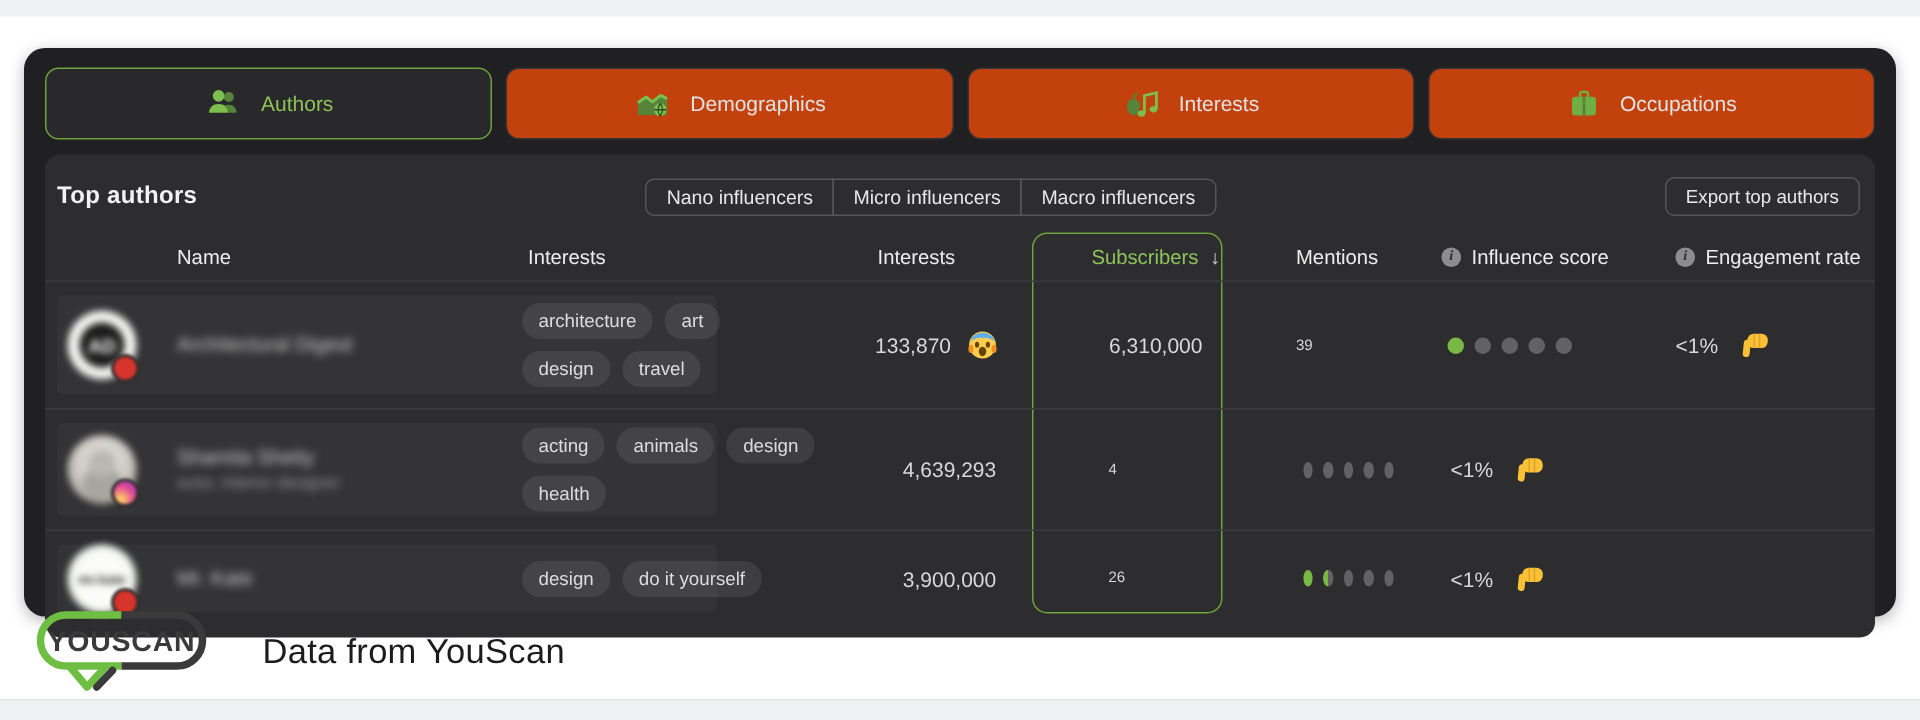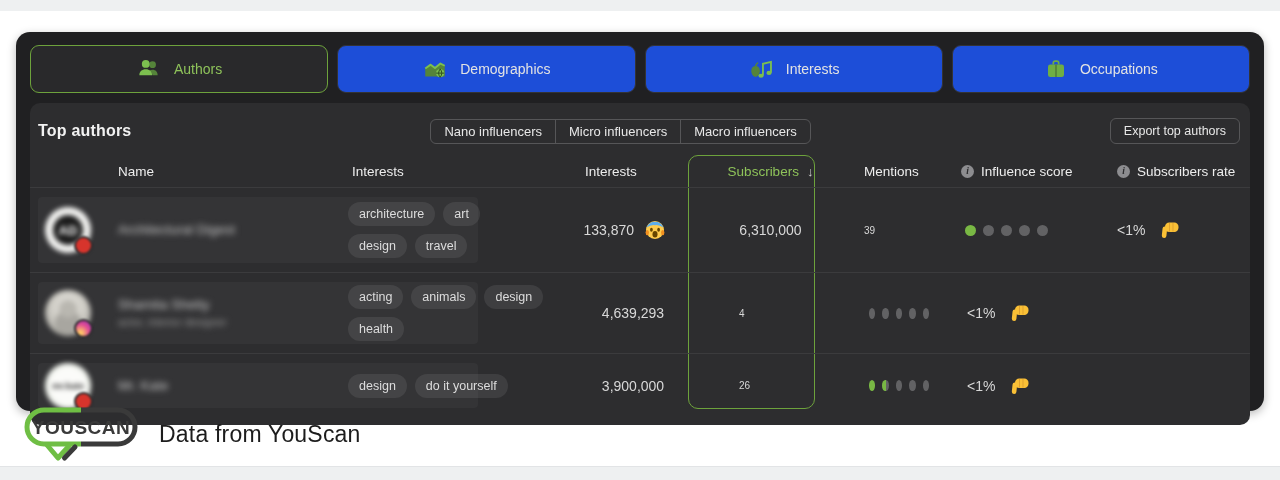--- a/index.html
+++ b/index.html
@@ -15,21 +15,21 @@
   
   .widget{
     position:absolute;left:16px;top:32px;width:1248px;height:379px;
     background:#202022;border-radius:14px;box-sizing:border-box;
     padding:13px 14px;box-shadow:0 3px 10px rgba(0,0,0,.28);
     display:flex;flex-direction:column;
   }
   .tabs{display:flex;gap:9px;height:48px;flex:none;}
   .tab{
     flex:1;display:flex;align-items:center;justify-content:center;gap:12px;
-    background:#1d4ed8;border:1px solid #333335;border-radius:9px;
+    background:#c2410c;border:1px solid #333335;border-radius:9px;
     color:#e3e3e3;font-size:14px;font-family:inherit;cursor:pointer;
   }
   .tab.active{background:#29292b;border-color:#6da23c;color:#8ec25a;}
   .tab svg{display:block;}
 
   
   .panel{
     margin-top:10px;flex:1;background:#2d2d2f;border-radius:10px;
     padding:10px 0 8px 0;display:flex;flex-direction:column;color:#e4e4e4;
   }
@@ -117,21 +117,21 @@
 
   .subs-highlight{
     position:absolute;left:658px;width:125px;top:0;bottom:8px;
     border:1.5px solid #6da23c;border-radius:10px;pointer-events:none;
   }
 
   .emoji-svg{display:block;}
 
   
   .footer{position:absolute;left:18px;top:406px;display:flex;align-items:center;gap:15px;}
-  .caption{font-size:23px;color:#1c1c1c;letter-spacing:.2px;}
+  .caption{font-size:23px;color:#1c1c1c;letter-spacing:.2px;margin-left:16px;}
 </style>
 </head>
 <body>
 
 <div class="edge-strip top"></div>
 <div class="edge-strip bottom"></div>
 
 <div class="widget">
 
   <div class="tabs">
@@ -205,21 +205,21 @@
           <span>Subscribers</span>
           <span class="arrow">↓</span>
         </div>
         <div class="th-ment">Mentions</div>
         <div class="th-info th-score">
           <span class="info-ic">i</span>
           <span>Influence score</span>
         </div>
         <div class="th-info th-rate">
           <span class="info-ic">i</span>
-          <span>Subscribers rate</span>
+          <span>Engagement rate</span>
         </div>
       </div>
 
       <div class="trow body-row r0">
         <div class="c-avatar">
           <div class="avatar-wrap">
             <div class="avatar av-0">
                 <span class="mono">AD</span>
               </div>
             <span class="badge pinterest"></span>

